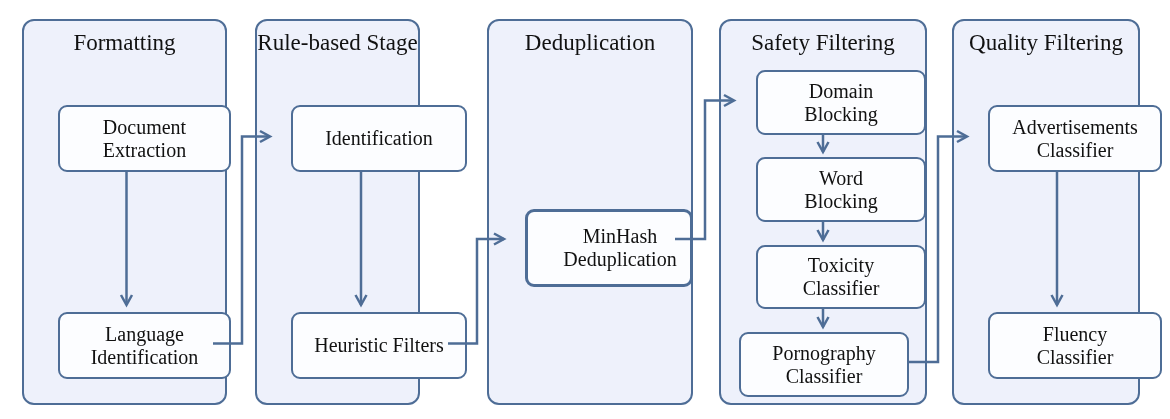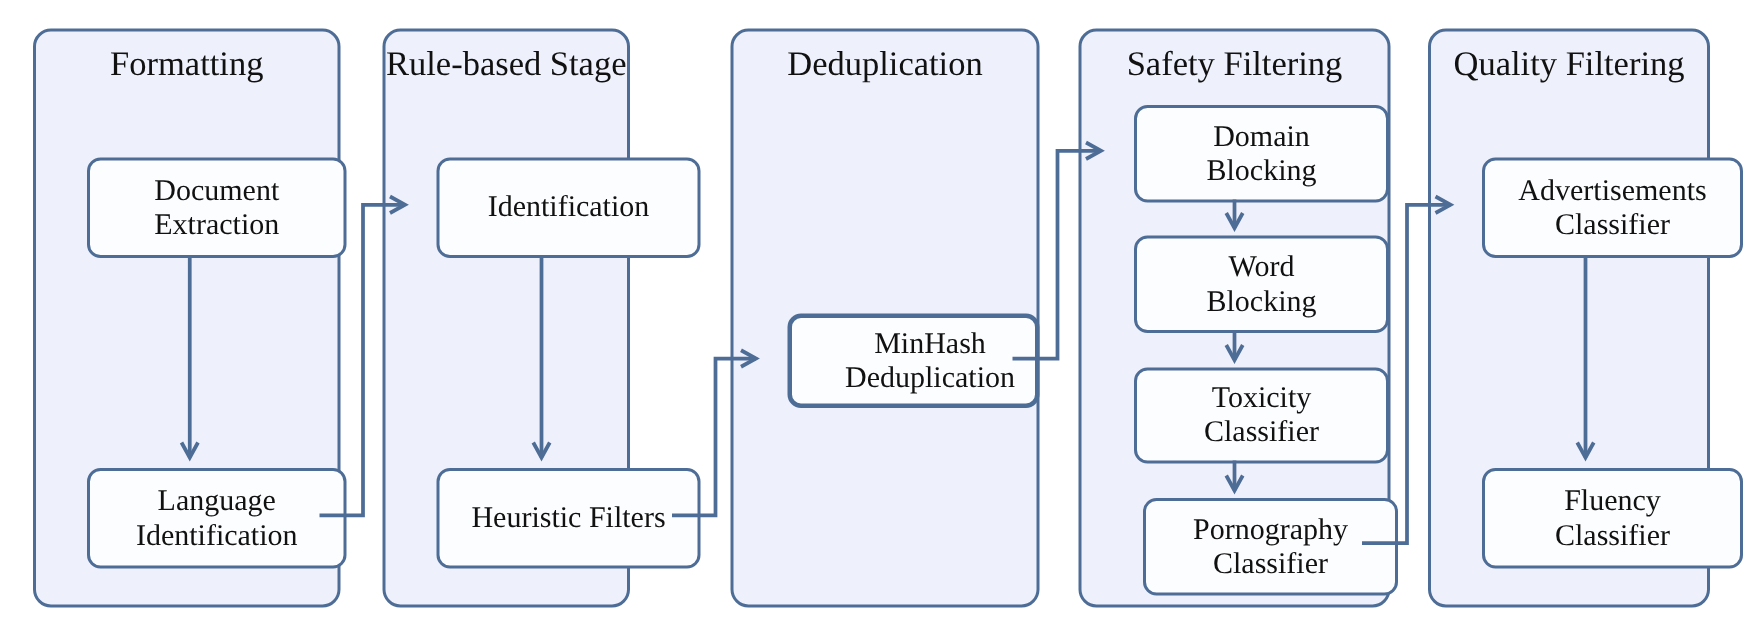--- a/index.html
+++ b/index.html
@@ -57,25 +57,25 @@
   .node .label {
     font-size: 20px;
     line-height: 1.15;
     white-space: pre-line;
   }
   
   .n-doc     { left: 18px; top: 84px;  width: 173px; height: 67px; }
   .n-lang    { left: 18px; top: 291px; width: 173px; height: 67px; }
   .n-norm    { left: 18px; top: 84px;  width: 176px; height: 67px; }
   .n-heur    { left: 18px; top: 291px; width: 176px; height: 67px; }
-  .n-minhash { left: 20px; top: 188px; width: 168px; height: 63px; border-width: 3px; padding-left: 22px; }
+  .n-minhash { left: 20px; top: 188px; width: 168px; height: 78px; border-width: 3px; padding-left: 22px; }
   .n-domain  { left: 19px; top: 49px;  width: 170px; height: 65px; }
   .n-word    { left: 19px; top: 136px; width: 170px; height: 65px; }
   .n-tox     { left: 19px; top: 224px; width: 170px; height: 64px; }
-  .n-porn    { left: 25px; top: 311px; width: 170px; height: 65px; }
+  .n-porn    { left: 2px; top: 311px; width: 170px; height: 65px; }
   .n-ads     { left: 18px; top: 84px;  width: 174px; height: 67px; }
   .n-flu     { left: 18px; top: 291px; width: 174px; height: 67px; }
   .connectors {
     position: absolute;
     left: 0;
     top: 0;
     pointer-events: none;
   }
   .connectors path {
     fill: none;

